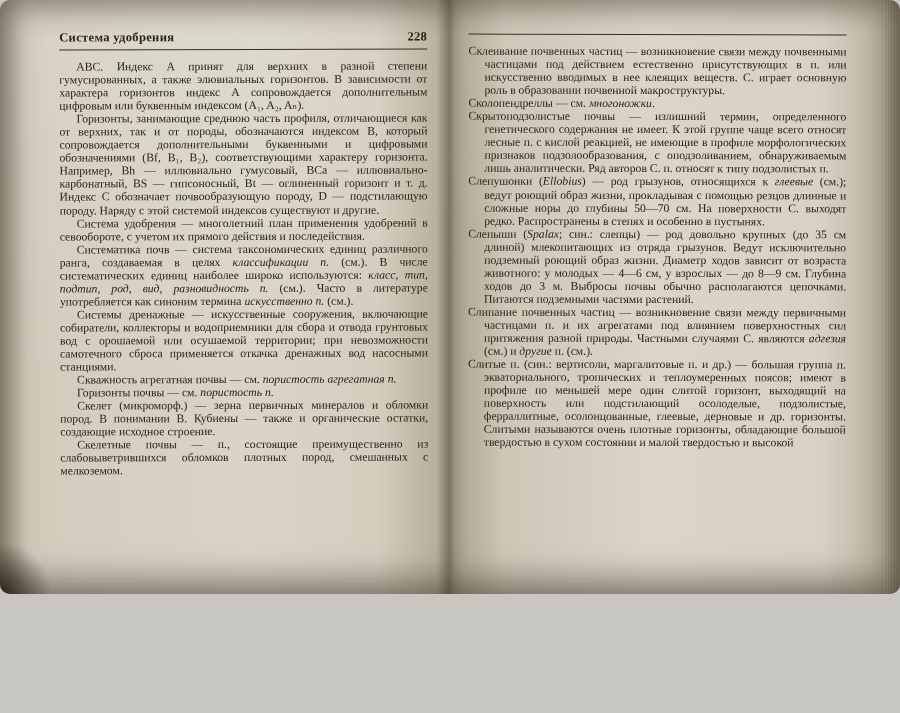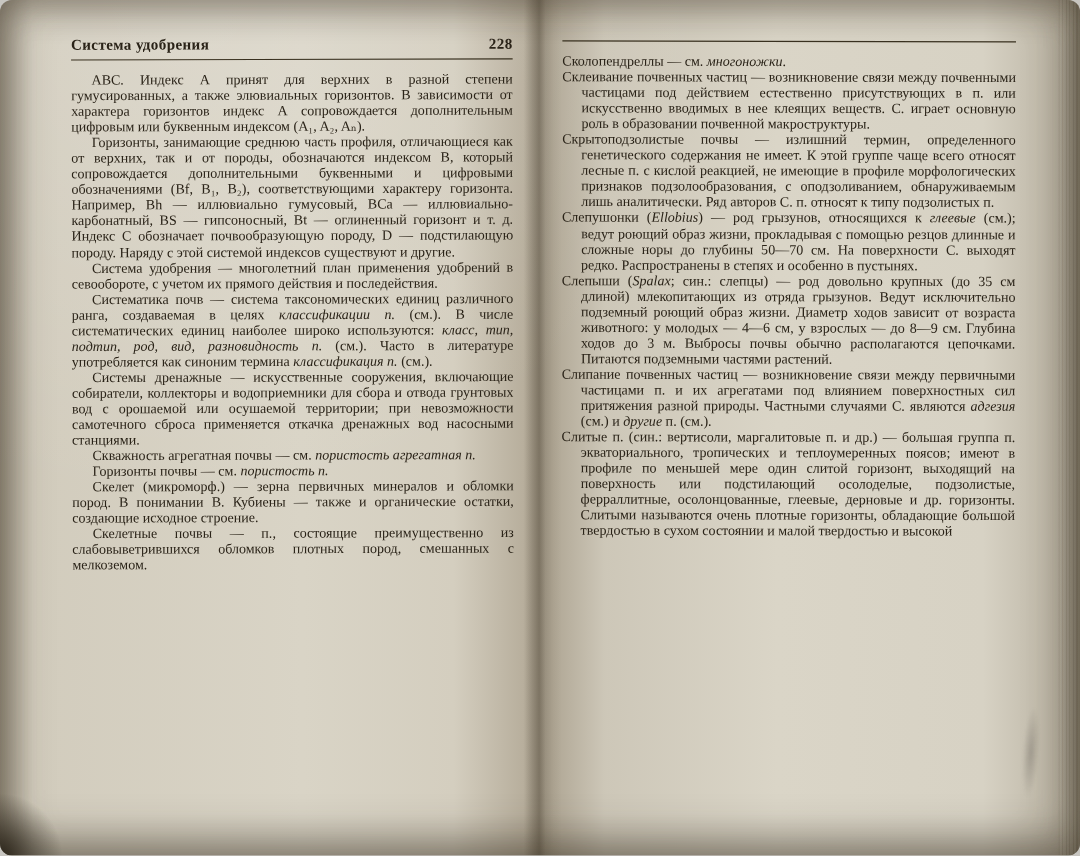--- a/index.html
+++ b/index.html
@@ -1,18 +1,18 @@
 <!DOCTYPE html>
 <html lang="ru"><head>
 <meta charset="utf-8">
 <style>
   html,body{margin:0;padding:0;background:#c8c6c1;}
   .book{
     position:relative;
-    width:900px;height:713px;
+    width:900px;height:594px;
     margin:0 auto;
     border-radius:10px;
     overflow:hidden;
     font-family:"Liberation Serif","DejaVu Serif",serif;
     color:#2a2318;
     background:
       radial-gradient(circle at 18% 0%, rgba(255,255,255,0.16), rgba(255,255,255,0) 42%),
       linear-gradient(90deg,
         #b3ac9c 0%, #d2ccbd 3%, #d9d4c6 28%, #d4cebf 42%,
         #b7ae9c 48.6%, #9a9180 49.9%, #b0a795 51.2%, #cdc7b8 56%,
@@ -82,34 +82,34 @@
   <div class="page page-left">
     <div class="pagehead">
       <span>Система удобрения</span>
       <span>228</span>
     </div>
     <div class="rule"></div>
     <div class="pagebody" id="left-entries">
         <p class="entry"><b class="term">АВС. </b><span>Индекс А принят для верхних в разной степени гумусированных, а также элювиальных горизонтов. В зависимости от характера горизонтов индекс А сопровождается дополнительным цифровым или буквенным индексом (A₁, A₂, Aₙ).</span></p>
         <p class="entry"><span>Горизонты, занимающие среднюю часть профиля, отличающиеся как от верхних, так и от породы, обозначаются индексом В, который сопровождается дополнительными буквенными и цифровыми обозначениями (Bf, B₁, B₂), соответствующими характеру горизонта. Например, Bh — иллювиально гумусовый, BCa — иллювиально-карбонатный, BS — гипсоносный, Bt — оглиненный горизонт и т. д. Индекс С обозначает почвообразующую породу, D — подстилающую породу. Наряду с этой системой индексов существуют и другие.</span></p>
         <p class="entry"><b class="term">Система удобрения </b><span>— многолетний план применения удобрений в севообороте, с учетом их прямого действия и последействия.</span></p>
-        <p class="entry"><b class="term">Систематика почв </b><span>— система таксономических единиц различного ранга, создаваемая в целях <i>классификации п.</i> (см.). В числе систематических единиц наиболее широко используются: <i>класс, тип, подтип, род, вид, разновидность п.</i> (см.). Часто в литературе употребляется как синоним термина <i>классификация п.</i> (см.).</span></p>
+        <p class="entry"><b class="term">Систематика почв </b><span>— система таксономических единиц различного ранга, создаваемая в целях <i>классификации п.</i> (см.). В числе систематических единиц наиболее широко используются: <i>класс, тип, подтип, род, вид, разновидность п.</i> (см.). Часто в литературе употребляется как синоним термина <i>искусственно п.</i> (см.).</span></p>
         <p class="entry"><b class="term">Системы дренажные </b><span>— искусственные сооружения, включающие собиратели, коллекторы и водоприемники для сбора и отвода грунтовых вод с орошаемой или осушаемой территории; при невозможности самотечного сброса применяется откачка дренажных вод насосными станциями.</span></p>
         <p class="entry"><b class="term">Скважность агрегатная почвы </b><span>— см. <i>пористость агрегатная п.</i></span></p>
         <p class="entry"><b class="term">Горизонты почвы </b><span>— см. <i>пористость п.</i></span></p>
         <p class="entry"><b class="term">Скелет </b><span>(микроморф.) — зерна первичных минералов и обломки пород. В понимании В. Кубиены — также и органические остатки, создающие исходное строение.</span></p>
         <p class="entry"><b class="term">Скелетные почвы </b><span>— п., состоящие преимущественно из слабовыветрившихся обломков плотных пород, смешанных с мелкоземом.</span></p>
       </div>
   </div>
 
   <div class="page page-right">
     <div class="rule"></div>
     <div class="pagebody" id="right-entries">
+        <p class="entry"><b class="term">Склеивание почвенных частиц </b><span>— возникновение связи между почвенными частицами под действием естественно присутствующих в п. или искусственно вводимых в нее клеящих веществ. С. играет основную роль в образовании почвенной макроструктуры.</span></p>
         <p class="entry"><b class="term">Сколопендреллы </b><span>— см. <i>многоножки</i>.</span></p>
-        <p class="entry"><b class="term">Склеивание почвенных частиц </b><span>— возникновение связи между почвенными частицами под действием естественно присутствующих в п. или искусственно вводимых в нее клеящих веществ. С. играет основную роль в образовании почвенной макроструктуры.</span></p>
         <p class="entry"><b class="term">Скрытоподзолистые почвы </b><span>— излишний термин, определенного генетического содержания не имеет. К этой группе чаще всего относят лесные п. с кислой реакцией, не имеющие в профиле морфологических признаков подзолообразования, с оподзоливанием, обнаруживаемым лишь аналитически. Ряд авторов С. п. относят к типу подзолистых п.</span></p>
         <p class="entry"><b class="term">Слепушонки </b><span>(<i>Ellobius</i>) — род грызунов, относящихся к <i>глеевые</i> (см.); ведут роющий образ жизни, прокладывая с помощью резцов длинные и сложные норы до глубины 50—70 см. На поверхности С. выходят редко. Распространены в степях и особенно в пустынях.</span></p>
         <p class="entry"><b class="term">Слепыши </b><span>(<i>Spalax</i>; син.: слепцы) — род довольно крупных (до 35 см длиной) млекопитающих из отряда грызунов. Ведут исключительно подземный роющий образ жизни. Диаметр ходов зависит от возраста животного: у молодых — 4—6 см, у взрослых — до 8—9 см. Глубина ходов до 3 м. Выбросы почвы обычно располагаются цепочками. Питаются подземными частями растений.</span></p>
         <p class="entry"><b class="term">Слипание почвенных частиц </b><span>— возникновение связи между первичными частицами п. и их агрегатами под влиянием поверхностных сил притяжения разной природы. Частными случаями С. являются <i>адгезия</i> (см.) и <i>другие</i> п. (см.).</span></p>
         <p class="entry"><b class="term">Слитые п. </b><span>(син.: вертисоли, маргалитовые п. и др.) — большая группа п. экваториального, тропических и теплоумеренных поясов; имеют в профиле по меньшей мере один слитой горизонт, выходящий на поверхность или подстилающий осолоделые, подзолистые, ферраллитные, осолонцованные, глеевые, дерновые и др. горизонты. Слитыми называются очень плотные горизонты, обладающие большой твердостью в сухом состоянии и малой твердостью и высокой</span></p>
       </div>
   </div>
 
 </div>
 

